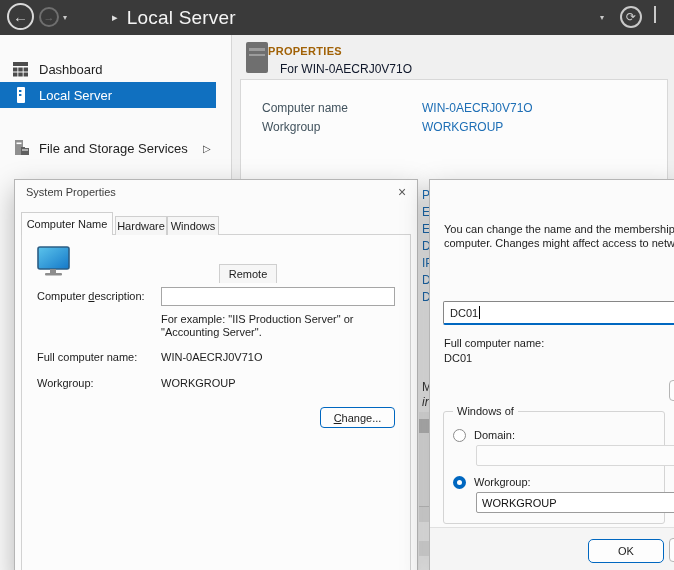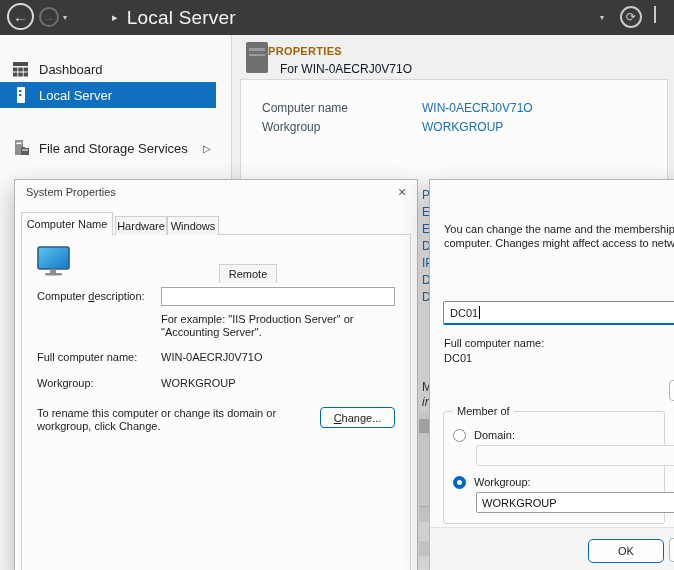--- a/index.html
+++ b/index.html
@@ -219,21 +219,20 @@
 
     <span class="lbl11 sp-desc-label"><span>Computer </span><span class="u">d</span><span>escription:</span></span>
     <input class="sp-desc-input" value="" style="">
     <div class="wrap11 sp-example">For example: "IIS Production Server" or "Accounting Server".</div>
 
     <span class="lbl11 sp-full-label">Full computer name:</span>
     <span class="lbl11 sp-full-value">WIN-0AECRJ0V71O</span>
     <span class="lbl11 sp-wg-label">Workgroup:</span>
     <span class="lbl11 sp-wg-value">WORKGROUP</span>
 
-    <div class="wrap11 sp-rename">To rename this computer or change its domain or workgroup, click Change.</div>
     <div class="btn sp-change">
         <span><span class="u">C</span><span>hange...</span></span>
       </div>
   </div>
 
   <div id="cndlg" class="dialog">
     <div class="wrap11 cn-intro1">You can change the name and the membership o</div>
     <div class="wrap11 cn-intro2">computer. Changes might affect access to networ</div>
 
     <span class="lbl11 cn-name-label">Computer name:</span>
@@ -241,21 +240,21 @@
         <span>DC01</span>
         <span class="caret-bar"></span>
       </div>
 
     <span class="lbl11 cn-full-label">Full computer name:</span>
     <span class="lbl11 cn-full-value">DC01</span>
 
     <div class="sliver-btn cn-more"></div>
 
     <div class="groupbox"></div>
-    <span class="group-label">Member of</span>
+    <span class="group-label">Windows of</span>
 
     <div class="radio radio-off cn-rad-domain"></div>
     <span class="lbl11 cn-lbl-domain">Domain:</span>
     <input class="cn-inp-domain" value="" style="">
 
     <div class="radio radio-on cn-rad-wg"></div>
     <span class="lbl11 cn-lbl-wg">Workgroup:</span>
     <input class="cn-inp-wg" value="WORKGROUP" style="">
 
     <div class="cn-footer">

